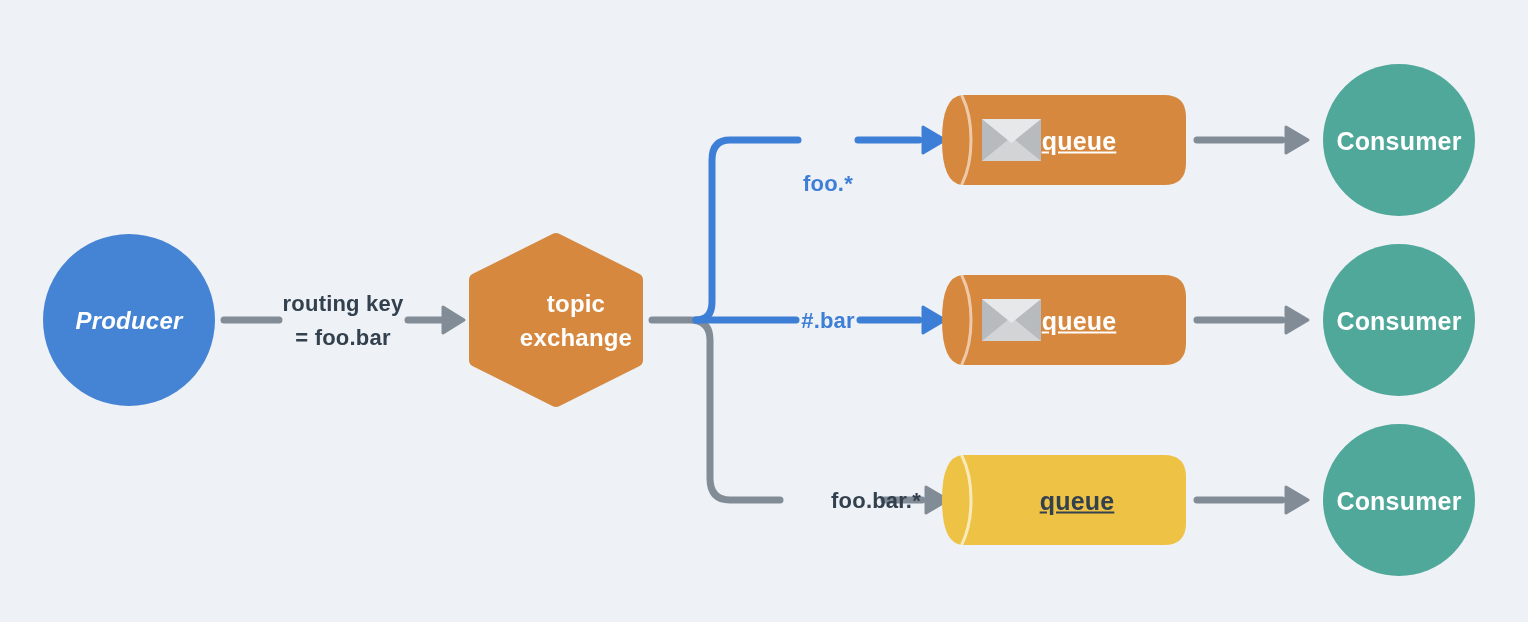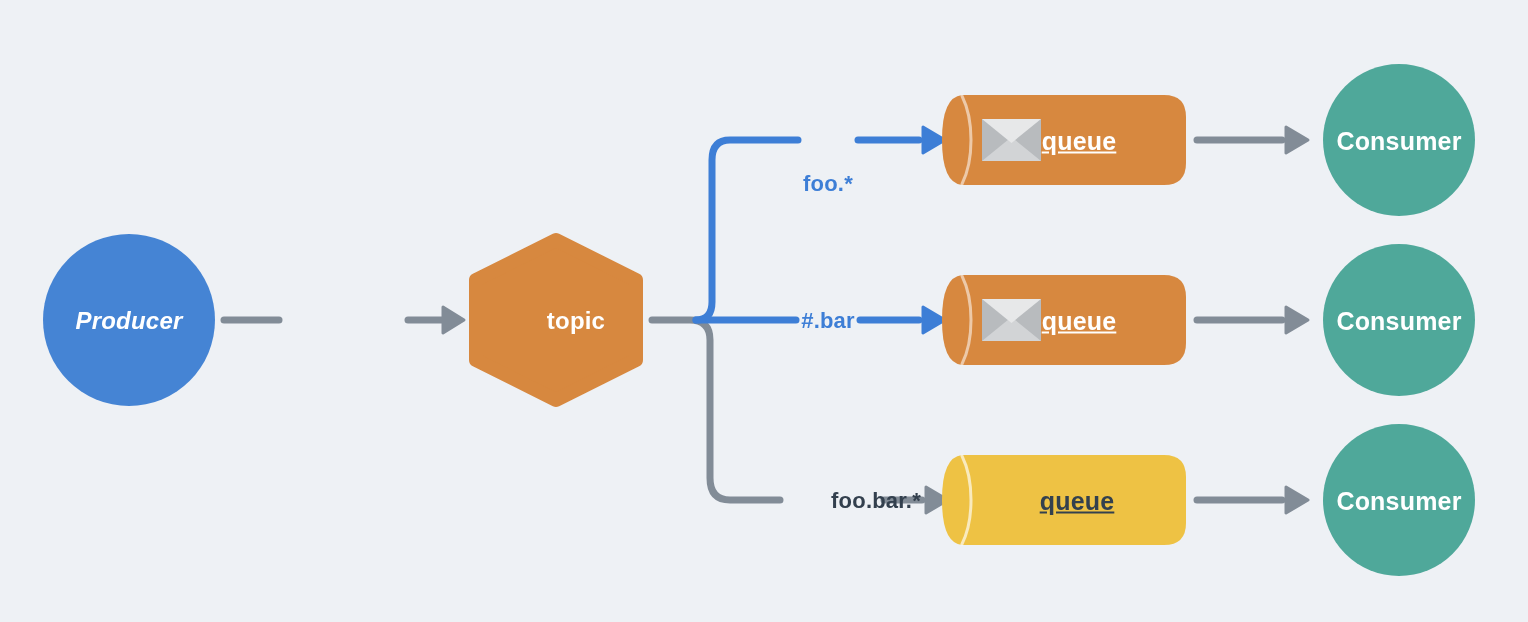--- a/index.html
+++ b/index.html
@@ -101,23 +101,28 @@
       <path d="M 962 456 Q 971 474 971 500 Q 971 526 962 544" stroke="#ffffff" stroke-opacity="0.65" stroke-width="3" fill="none" stroke-linecap="round"></path>
     </g>
 
     <circle cx="1399" cy="140" r="76" fill="#4fa89a"></circle>
     <circle cx="1399" cy="320" r="76" fill="#4fa89a"></circle>
     <circle cx="1399" cy="500" r="76" fill="#4fa89a"></circle>
   </svg>
 
   <div class="lbl lbl-white fs24" style="left:129px; top:321px;font-style:italic;">Producer</div>
 
+  <div class="lbl lbl-dark fs22 two-line" style="left:343px; top:321px;">
+    <div>routing key</div>
+    <div>= foo.bar</div>
+  </div>
 
   <div class="lbl lbl-white fs24 two-line" style="left:556px; top:321px;margin-left:20px;">
     <div>topic</div>
+    <div>exchange</div>
   </div>
 
   <div class="lbl lbl-blue fs22" style="left:828px; top:141px;margin-top:43px;">foo.*</div>
   <div class="lbl lbl-blue fs22" style="left:828px; top:321px;text-align:right;">#.bar</div>
   <div class="lbl lbl-dark fs22" style="left:876px; top:501px;">foo.bar.*</div>
 
   <div class="lbl lbl-white fs25" style="left:1079px; top:141px;">queue</div>
   <div class="lbl lbl-white fs25" style="left:1079px; top:321px;">queue</div>
   <div class="lbl lbl-dark fs25" style="left:1077px; top:501px;">queue</div>
 

